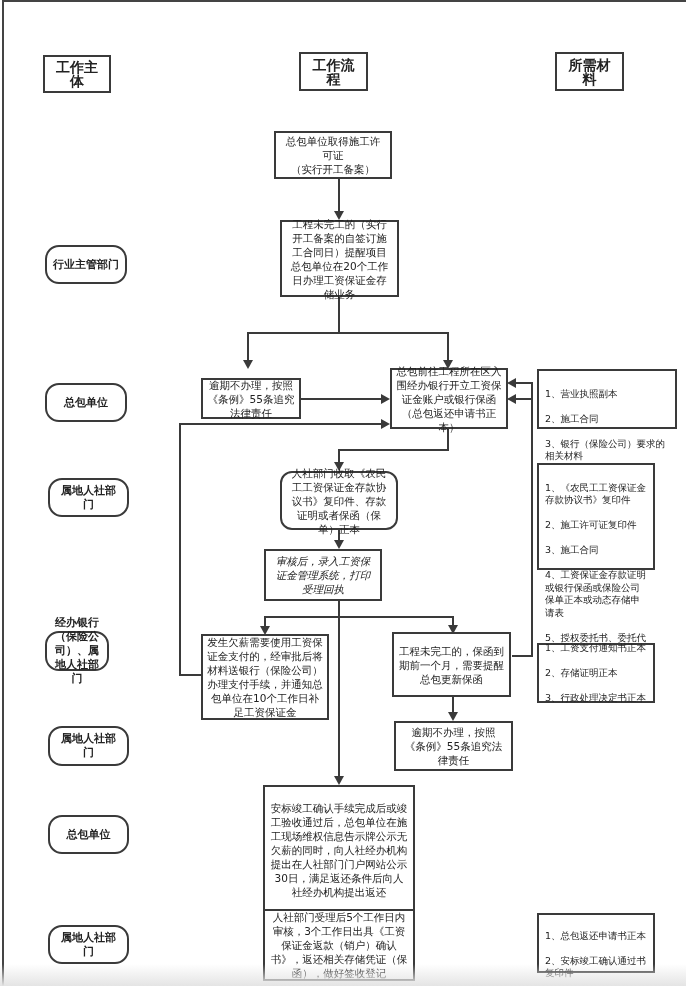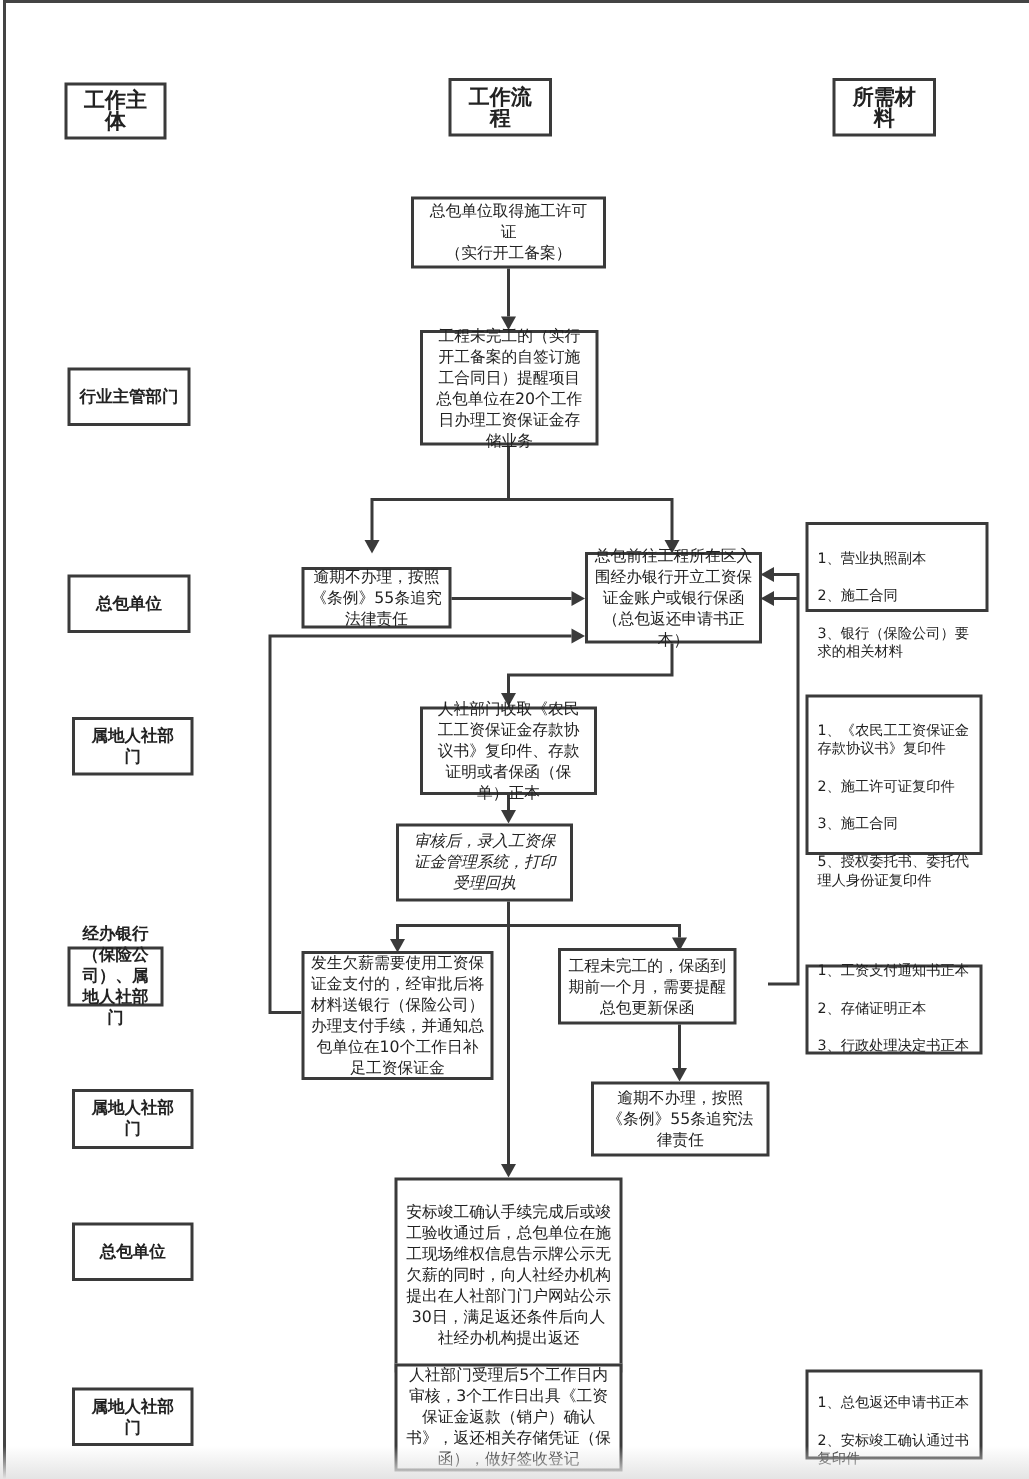--- a/index.html
+++ b/index.html
@@ -6,21 +6,21 @@
   body{width:686px;height:986px;position:relative;overflow:hidden;
        font-family:"DejaVu Sans","Liberation Sans",sans-serif;color:#222;}
   .frame{position:absolute;left:2px;top:0;width:700px;height:1000px;
          border-top:2px solid #444;border-left:2px solid #444;box-sizing:border-box;}
   .bottom-fade{position:absolute;left:0;right:0;bottom:0;height:22px;
          background:linear-gradient(to bottom,rgba(235,235,235,0),#e4e4e4);}
   .box{position:absolute;border:2px solid #3a3a3a;background:#fff;box-sizing:border-box;
        display:flex;align-items:center;justify-content:center;text-align:center;
        font-size:10.5px;line-height:14px;padding:2px 6px;white-space:pre-line;}
   .hdr{font-size:14px;font-weight:bold;}
-  .lane{font-size:11px;font-weight:bold;}
+  .lane{font-size:11px;font-weight:bold;border-radius:14px;}
   .mat{justify-content:flex-start;align-items:flex-start;text-align:left;
        font-size:9.5px;line-height:12.5px;padding:4px 6px;}
   svg.conn{position:absolute;left:0;top:0;width:686px;height:986px;pointer-events:none;}
   svg.conn line, svg.conn polyline{stroke:#3a3a3a;stroke-width:2;fill:none;}
   svg.conn polygon{fill:#3a3a3a;}
 </style>
 </head>
 <body>
 
 <div class="frame"></div>
@@ -72,45 +72,46 @@
 
   <line x1="453" y1="680" x2="453" y2="712"></line>
   <polygon points="448,712 458,712 453,721"></polygon>
 
   <polygon points="334,776 344,776 339,785"></polygon>
 
   <line x1="339" y1="886" x2="339" y2="900"></line>
   <polygon points="334,900 344,900 339,909"></polygon>
 </svg>
 
-<div class="box" style="left:274px;top:131px;width:130px;height:48px;"><span>总包单位取得施工许可证
+<div class="box" style="left:274px;top:131px;width:118px;height:48px;"><span>总包单位取得施工许可证
 （实行开工备案）</span></div>
 <div class="box" style="left:280px;top:220px;width:119px;height:77px;"><span>工程未完工的（实行开工备案的自签订施工合同日）提醒项目总包单位在20个工作日办理工资保证金存储业务</span></div>
 <div class="box" style="left:201px;top:378px;width:100px;height:41px;padding:1px 4px;"><span>逾期不办理，按照《条例》55条追究法律责任</span></div>
 <div class="box" style="left:390px;top:368px;width:118px;height:61px;padding:1px 4px;"><span>总包前往工程所在区入围经办银行开立工资保证金账户或银行保函（总包返还申请书正本）</span></div>
-<div class="box" style="left:280px;top:471px;width:118px;height:59px;"><span>人社部门收取《农民工工资保证金存款协议书》复印件、存款证明或者保函（保单）正本</span></div>
+<div class="box" style="left:280px;top:471px;width:118px;height:59px;border-radius:12px;"><span>人社部门收取《农民工工资保证金存款协议书》复印件、存款证明或者保函（保单）正本</span></div>
 <div class="box" style="left:264px;top:549px;width:118px;height:52px;font-style:italic;"><span>审核后，录入工资保证金管理系统，打印受理回执</span></div>
 <div class="box" style="left:201px;top:634px;width:128px;height:86px;padding:1px 4px;"><span>发生欠薪需要使用工资保证金支付的，经审批后将材料送银行（保险公司）办理支付手续，并通知总包单位在10个工作日补足工资保证金</span></div>
-<div class="box" style="left:372px;top:632px;width:119px;height:51px;padding:1px 4px;justify-content:flex-end;"><span>工程未完工的，保函到期前一个月，需要提醒总包更新保函</span></div>
+<div class="box" style="left:392px;top:632px;width:119px;height:65px;padding:1px 4px;justify-content:flex-end;"><span>工程未完工的，保函到期前一个月，需要提醒总包更新保函</span></div>
 <div class="box" style="left:394px;top:721px;width:119px;height:50px;"><span>逾期不办理，按照《条例》55条追究法律责任</span></div>
 <div class="box" style="left:263px;top:785px;width:152px;height:130px;padding:15px 5px;text-align:center;"><span>安标竣工确认手续完成后或竣工验收通过后，总包单位在施工现场维权信息告示牌公示无欠薪的同时，向人社经办机构提出在人社部门门户网站公示30日，满足返还条件后向人社经办机构提出返还</span></div>
 <div class="box" style="left:263px;top:909px;width:152px;height:72px;padding:1px 5px;"><span>人社部门受理后5个工作日内审核，3个工作日出具《工资保证金返款（销户）确认书》，返还相关存储凭证（保函），做好签收登记</span></div>
 
-<div class="box mat" style="left:537px;top:348px;width:122px;height:60px;">
+<div class="box mat" style="left:537px;top:369px;width:140px;height:60px;">
   <div>
     <div>1、营业执照副本</div>
     <div>2、施工合同</div>
     <div>3、银行（保险公司）要求的相关材料</div>
   </div>
 </div>
 <div class="box mat" style="left:537px;top:463px;width:118px;height:107px;">
   <div>
     <div>1、《农民工工资保证金存款协议书》复印件</div>
     <div>2、施工许可证复印件</div>
     <div>3、施工合同</div>
+    <div>4、工资保证金存款证明或银行保函或保险公司保单正本或动态存储申请表</div>
     <div>5、授权委托书、委托代理人身份证复印件</div>
   </div>
 </div>
 <div class="box mat" style="left:537px;top:643px;width:118px;height:60px;align-items:center;">
   <div>
     <div>1、工资支付通知书正本</div>
     <div>2、存储证明正本</div>
     <div>3、行政处理决定书正本</div>
   </div>
 </div>

